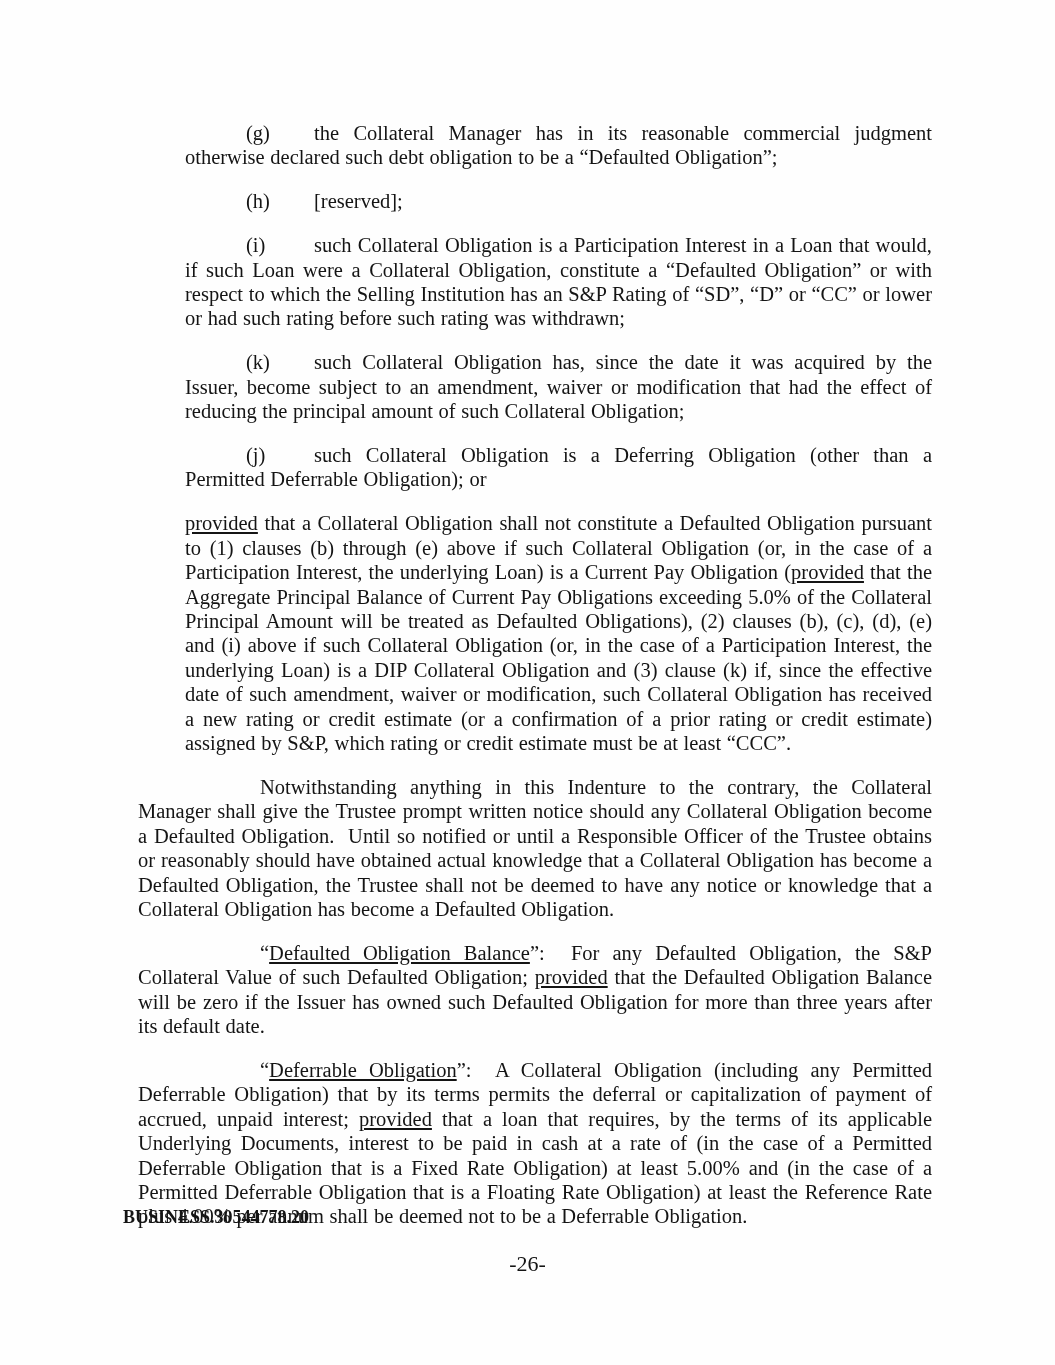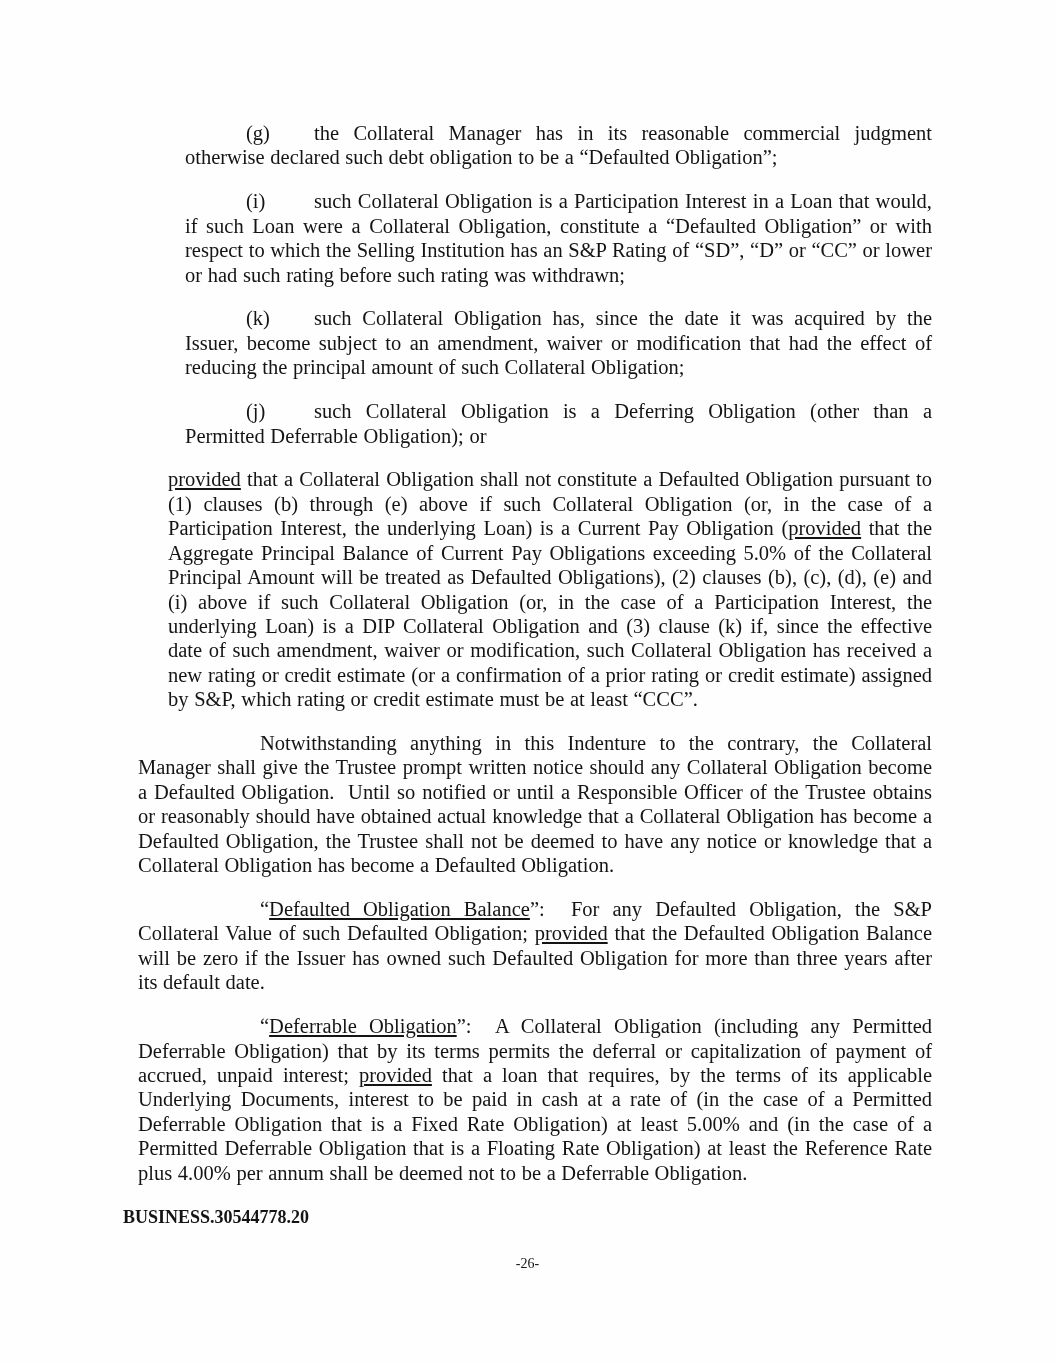--- a/index.html
+++ b/index.html
@@ -22,47 +22,48 @@
     padding: 121px 123px 0 124px;
   }
   p.para {
     font-size: 20.5px;
     line-height: 24.4px;
     text-align: justify;
     margin: 0 0 19.5px 0;
     word-spacing: 0.5px;
   }
   p.list { margin-left: 61px; text-indent: 61px; }
-  p.hang { margin-left: 44px; text-indent: 0; }
+  p.hang { margin-left: 61px; text-indent: 0; }
   p.body { text-indent: 122px; margin-left: 14px; }
   .marker { display: inline-block; width: 68px; text-indent: 0; }
   .u { text-decoration: underline; text-underline-offset: 2px; }
   .footer-pagenum {
     position: absolute;
     top: 1252px; left: 0; right: 0;
     text-align: center;
-    font-size: 14px;
+    font-size: 22px;
     line-height: 24px;
   }
   .footer-docid {
     position: absolute;
     top: 1208px; left: 123px;
     font-size: 18px;
     line-height: 18px;
     font-weight: bold;
   }
 </style>
 </head>
 <body>
 
 <div class="sheet">
   <div class="content">
 
     <p class="para list"><span class="marker">(g)</span><span><span>the Collateral Manager has in its reasonable commercial judgment otherwise declared such debt obligation to be a “Defaulted Obligation”;</span></span></p>
 
+    <p class="para list"><span class="marker">(h)</span><span><span>[reserved];</span></span></p>
 
     <p class="para list"><span class="marker">(i)</span><span><span>such Collateral Obligation is a Participation Interest in a Loan that would, if such Loan were a Collateral Obligation, constitute a “Defaulted Obligation” or with respect to which the Selling Institution has an S&amp;P Rating of “SD”, “D” or “CC” or lower or had such rating before such rating was withdrawn;</span></span></p>
 
     <p class="para list"><span class="marker">(k)</span><span><span>such Collateral Obligation has, since the date it was acquired by the Issuer, become subject to an amendment, waiver or modification that had the effect of reducing the principal amount of such Collateral Obligation;</span></span></p>
 
     <p class="para list"><span class="marker">(j)</span><span><span>such Collateral Obligation is a Deferring Obligation (other than a Permitted Deferrable Obligation); or</span></span></p>
 
     <p class="para hang"><span><span class="u">provided</span><span> that a Collateral Obligation shall not constitute a Defaulted Obligation pursuant to (1) clauses (b) through (e) above if such Collateral Obligation (or, in the case of a Participation Interest, the underlying Loan) is a Current Pay Obligation (</span><span class="u">provided</span><span> that the Aggregate Principal Balance of Current Pay Obligations exceeding 5.0% of the Collateral Principal Amount will be treated as Defaulted Obligations), (2) clauses (b), (c), (d), (e) and (i) above if such Collateral Obligation (or, in the case of a Participation Interest, the underlying Loan) is a DIP Collateral Obligation and (3) clause (k) if, since the effective date of such amendment, waiver or modification, such Collateral Obligation has received a new rating or credit estimate (or a confirmation of a prior rating or credit estimate) assigned by S&amp;P, which rating or credit estimate must be at least “CCC”.</span></span></p>
 
     <p class="para body"><span><span>Notwithstanding anything in this Indenture to the contrary, the Collateral Manager shall give the Trustee prompt written notice should any Collateral Obligation become a Defaulted Obligation.&nbsp; Until so notified or until a Responsible Officer of the Trustee obtains or reasonably should have obtained actual knowledge that a Collateral Obligation has become a Defaulted Obligation, the Trustee shall not be deemed to have any notice or knowledge that a Collateral Obligation has become a Defaulted Obligation.</span></span></p>

